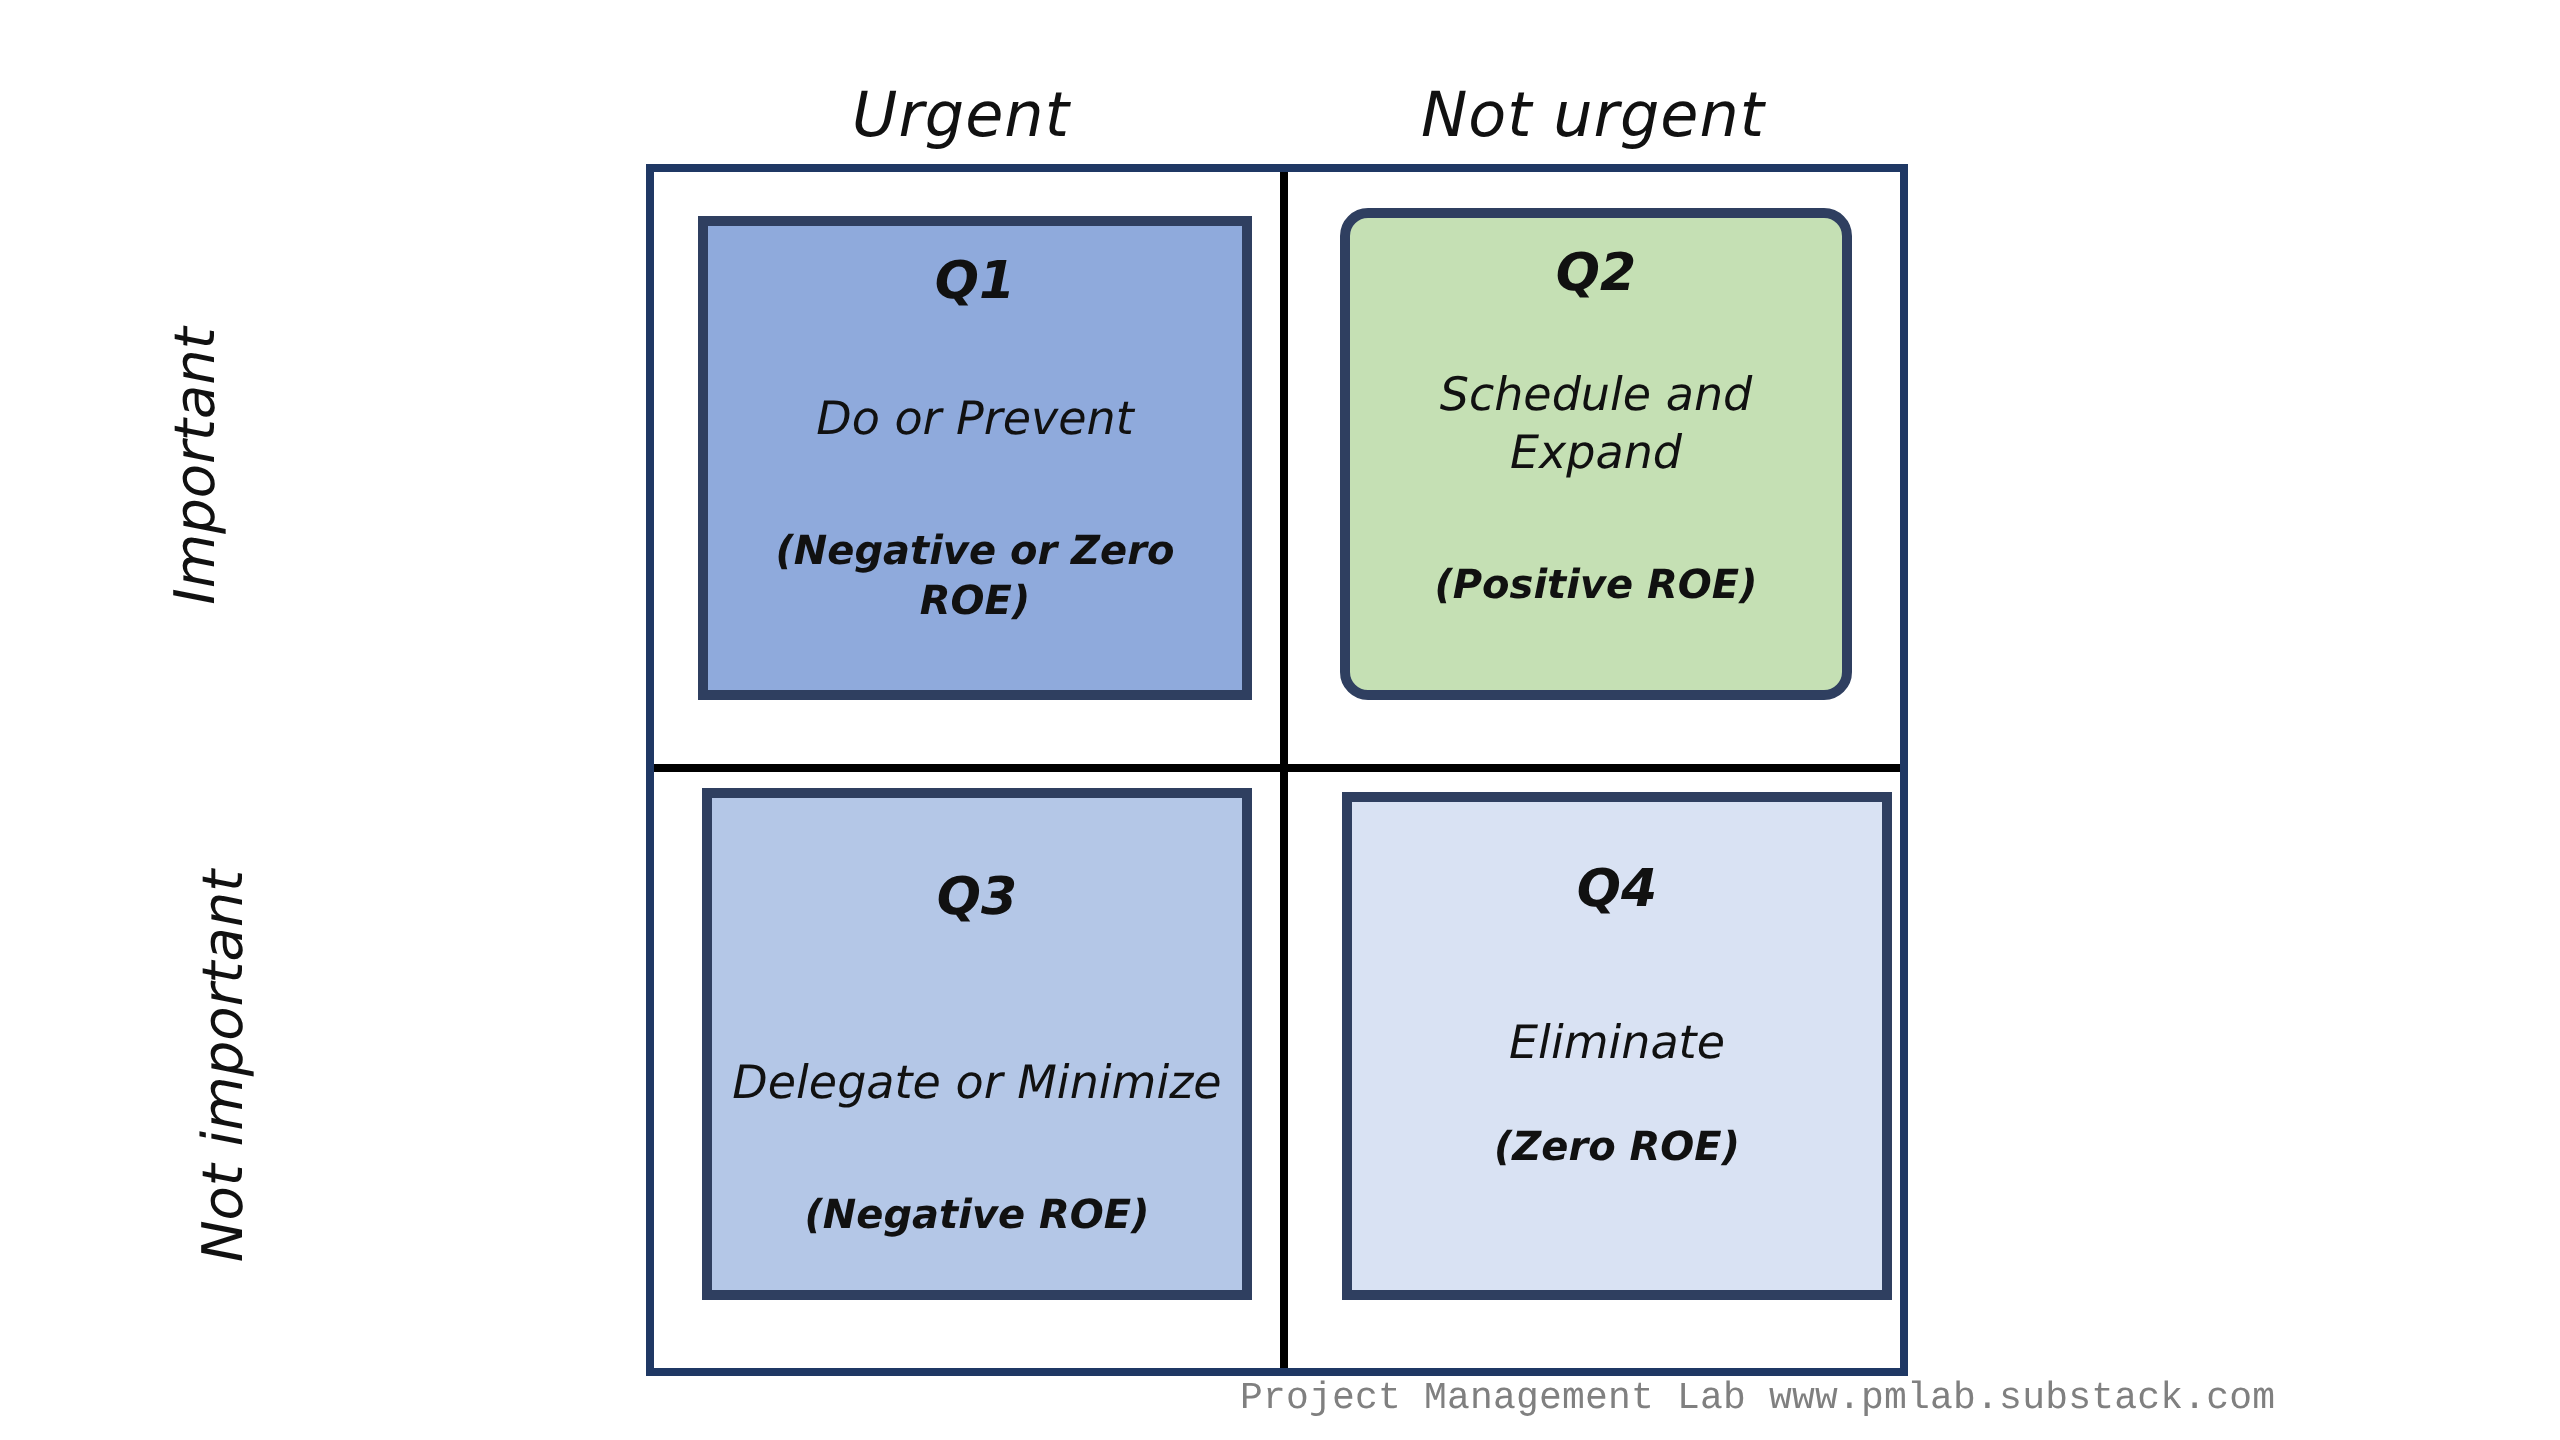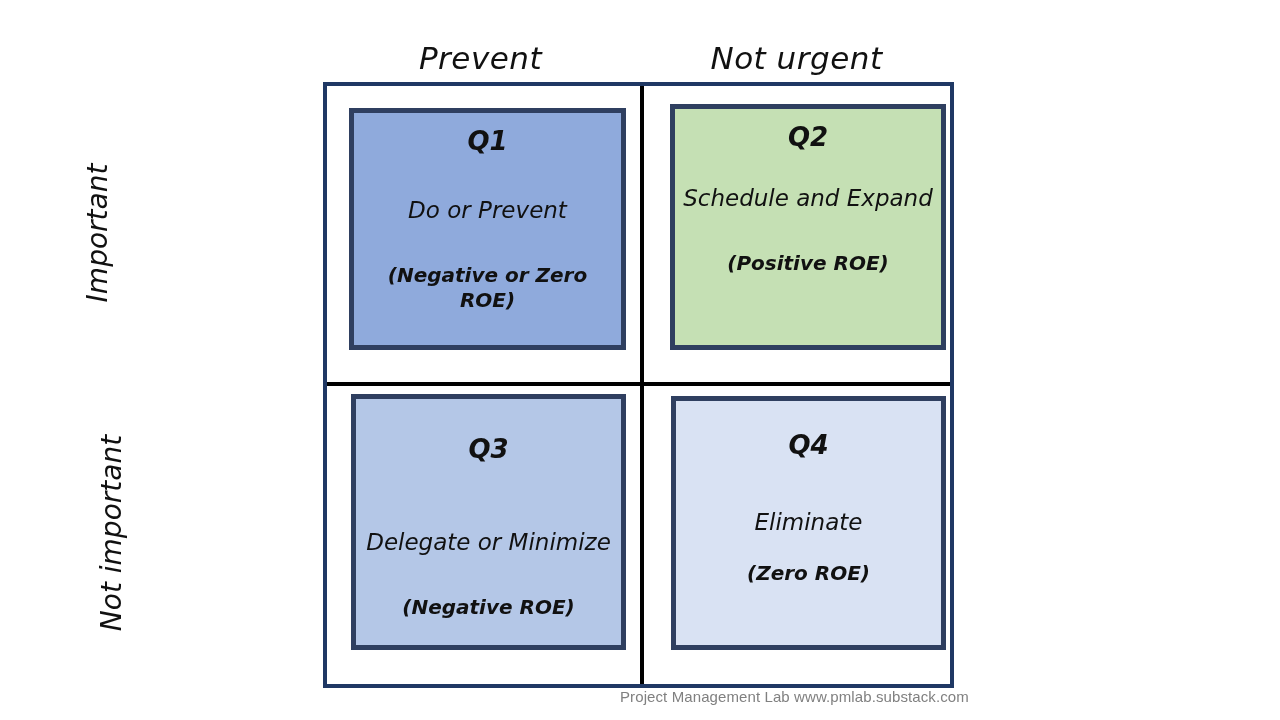--- a/index.html
+++ b/index.html
@@ -110,21 +110,21 @@
     border: 5px solid #701a75;
     box-sizing: border-box;
     display: flex;
     flex-direction: column;
     align-items: center;
     justify-content: flex-start;
     text-align: center;
     padding-top: 14px;
   }
   #quad-box-q1 { left: 22px; top: 22px; width: 277px; height: 242px; }
-  #quad-box-q2 { left: 26px; top: 18px; width: 276px; height: 246px; }
+  #quad-box-q2 { left: 26px; top: 18px; width: 256px; height: 246px; border-radius: 14px; }
   #quad-box-q3 { left: 24px; top: 8px;  width: 275px; height: 256px; }
   #quad-box-q4 { left: 27px; top: 10px; width: 275px; height: 254px; }
 
   .quad-title {
     font-family: "DejaVu Sans", sans-serif;
     font-style: italic;
     font-weight: bold;
     font-size: 26px;
     color: #111111;
     line-height: 1.1;
@@ -161,31 +161,31 @@
   #quad-box-q4 .quad-note   { margin-top: 24px; }
 
   #quad-box-q4 { padding-top: 30px; }
   #quad-box-q3 { padding-top: 36px; }
 
   
   #footer-credit {
     position: absolute;
     left: 620px;
     top: 688px;
-    font-family: Liberation Sans, sans-serif;
-    font-size: 15px;
+    font-family: Liberation Mono, monospace;
+    font-size: 19px;
     color: #808080;
     white-space: nowrap;
     letter-spacing: 0.1px;
   }
 </style>
 </head>
 <body style="background: rgb(255, 255, 255);">
 
-<div id="col-header-urgent" class="col-header">Prevent</div>
+<div id="col-header-urgent" class="col-header">Urgent</div>
 
 <div id="col-header-not-urgent" class="col-header">Not urgent</div>
 
 <div id="row-header-important" class="row-header">Important</div>
 
 <div id="row-header-not-important" class="row-header">Not important</div>
 
 <div id="matrix-frame" style="border-color: rgb(31, 56, 100);">
 
   <div id="divider-vertical" style="background-color: rgb(0, 0, 0);"></div>

